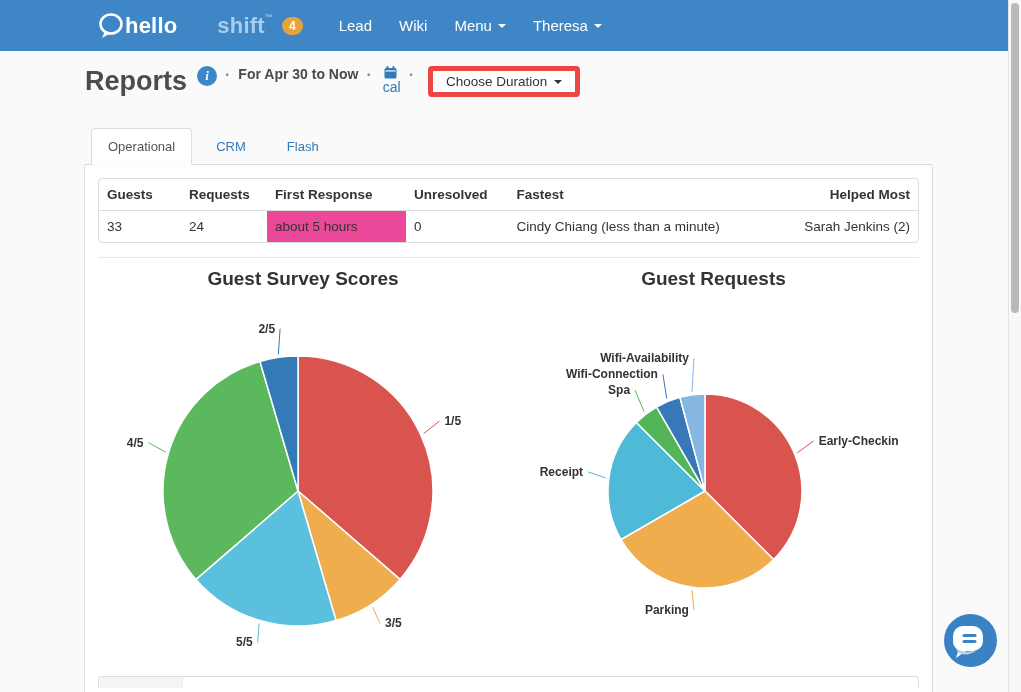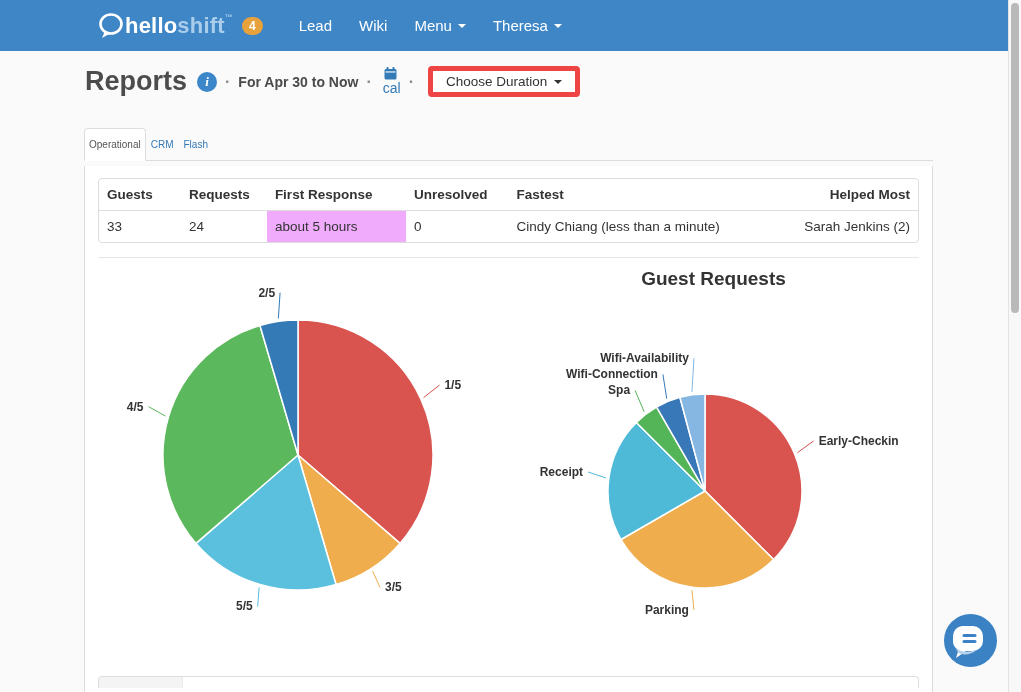--- a/index.html
+++ b/index.html
@@ -9,79 +9,79 @@
     background:#fafafa; font-family:"Liberation Sans", sans-serif; color:#333;
   }
 
   
   .header {
     position:absolute; top:0; left:0; width:1009px; height:51px;
     background:#3e86c6; display:flex; align-items:center;
   }
   .brand { margin-left:97px; display:flex; align-items:center; cursor:pointer; }
   .brand-text { font-size:22px; font-weight:bold; color:#fff; letter-spacing:.2px; }
-  .brand-shift { color:#a9cdea; font-weight:bold; }
+  .brand-shift { color:#a9cdea; font-weight:bold;margin-left:40px; }
   .brand-tm { color:#a9cdea; font-size:8px; vertical-align:top; }
   .hotel-select { margin-left:25px; color:#fff; font-size:15px; display:flex; align-items:center; cursor:pointer; }
   .caret { display:inline-block; width:0; height:0; border-top:4px dashed currentColor;
            border-left:4px solid transparent; border-right:4px solid transparent; margin-left:6px; }
   .count-badge { margin-left:9px; background:#e8a23c; color:#fff; font-size:12px; font-weight:bold;
            border-radius:10px; padding:2px 7px; line-height:14px; }
   .top-nav { display:flex; align-items:center; margin-left:36px; }
   .top-link { color:#fff; font-size:15px; text-decoration:none; margin-right:27px; display:flex; align-items:center; cursor:pointer; }
   .search-group { display:flex; align-items:center; }
   .search-input {
     width:128px; height:30px; border:1px solid #d6d6d6; border-right:none; border-radius:4px 0 0 4px;
     padding:0 9px; font-size:13px; font-family:inherit; color:#555; outline:none;
   }
   .search-btn {
     width:33px; height:30px; border:1px solid #d6d6d6; border-radius:0 4px 4px 0;
     background:#efefef; display:flex; align-items:center; justify-content:center; cursor:pointer;
   }
 
   
-  .page-head { position:absolute; top:66px; left:85px; display:flex; align-items:center; }
+  .page-head { position:absolute; top:66px; left:85px; display:flex; }
   .page-title { font-size:27px; font-weight:bold; color:#4c4c4c; margin:0 10px 0 0; }
   .info-badge { width:20px; height:20px; border-radius:50%; background:#3c87c9; color:#fff;
     font-size:13px; font-weight:bold; text-align:center; line-height:20px; cursor:pointer;
     font-family:"Liberation Serif", serif; font-style:italic; }
   .sep-dot { color:#8a8a8a; font-weight:bold; margin:0 8px; }
   .range-text { font-size:14px; font-weight:bold; color:#4a4a4a; }
   .cal-link { color:#337ab7; font-size:14px; text-decoration:none; display:flex; align-items:center; cursor:pointer;flex-direction:column; }
   .cal-link span { margin-left:3px; }
   .duration-btn {
     margin-left:6px; height:31px; background:#fff; border:5px solid #ef4444; border-radius:4px;
     font-size:13.5px; color:#333; padding:0 13px; display:flex; align-items:center; cursor:pointer;
     font-family:inherit;
   }
   .duration-btn .caret { border-top-color:#333; margin-left:7px; }
 
   
   .tabs { position:absolute; top:128px; left:84px; width:849px; display:flex; border-bottom:1px solid #ddd; }
   .tab {
-    font-size:10px; color:#337ab7; text-decoration:none; padding:10px 4px; margin-bottom:-1px;
-    border:1px solid transparent; border-radius:4px 4px 0 0; cursor:pointer;
+    font-size:13px; color:#337ab7; text-decoration:none; padding:10px 16px; margin-bottom:-1px;
+    border:1px solid transparent; border-radius:4px 4px 0 0; cursor:pointer;margin-left:7px;
   }
   .tab.active { color:#555; background:#fff; border-color:#ddd #ddd #fff; cursor:default; }
 
   
   .panel {
     position:absolute; top:166px; left:84px; width:849px; height:600px;
     background:#fff; border:1px solid #ddd; border-top:none; padding:12px 13px 0;
   }
 
   table.summary { width:100%; border-collapse:separate; border-spacing:0; border:1px solid #ddd;
     border-radius:4px; font-size:13.5px; }
   table.summary th, table.summary td { padding:8px; text-align:left; font-weight:normal; }
   table.summary th { font-weight:bold; color:#333; }
   table.summary td { border-top:1px solid #ddd; }
   .col-guests{width:10%;} .col-requests{width:10.5%;} .col-first{width:17%;}
   .col-unresolved{width:12.5%;} .col-fastest{width:34%;} .col-helped{width:16%;}
   .ta-r { text-align:right !important; }
-  .cell-danger { background:#f0abfc; }
+  .cell-danger { background:#ec4899; }
 
   .divider { border:none; border-top:1px solid #e7e7e7; margin:14px 0 0; }
 
   
   .charts { display:flex; }
   .chart-block-left { width:410px; }
   .chart-block-right { width:411px; }
   .chart-title { text-align:center; margin-top:10px; font-size:19px; font-weight:bold; color:#333; height:26px; }
   svg.pie { display:block; }
   .pie-label { font-size:12px; font-weight:bold; fill:#333; font-family:"Liberation Sans", sans-serif; }
@@ -176,20 +176,21 @@
       <td>Cindy Chiang (less than a minute)</td>
       <td class="ta-r">Sarah Jenkins (2)</td>
     </tr>
   </tbody>
     </table>
 
   <hr class="divider">
 
   <div class="charts">
     <div class="chart-block-left">
+      <div class="chart-title">Guest Survey Scores</div>
       <svg class="pie" width="410" height="372">
           <path d="M 200 197 L 200 62 A 135 135 0 0 1 302.0261925378249 285.40619908261345 Z" fill="#d9534f" stroke="#fff" stroke-width="1.5" stroke-linejoin="round"></path>
           <path d="M 200 197 L 302.0261925378249 285.40619908261345 A 135 135 0 0 1 238.033895173593 326.53155143795715 Z" fill="#f0ad4e" stroke="#fff" stroke-width="1.5" stroke-linejoin="round"></path>
           <path d="M 200 197 L 238.033895173593 326.53155143795715 A 135 135 0 0 1 97.97380746217517 285.40619908261357 Z" fill="#5bc0de" stroke="#fff" stroke-width="1.5" stroke-linejoin="round"></path>
           <path d="M 200 197 L 97.97380746217517 285.40619908261357 A 135 135 0 0 1 161.966104826407 67.46844856204285 Z" fill="#5cb85c" stroke="#fff" stroke-width="1.5" stroke-linejoin="round"></path>
           <path d="M 200 197 L 161.966104826407 67.46844856204285 A 135 135 0 0 1 199.99999999999997 62 Z" fill="#337ab7" stroke="#fff" stroke-width="1.5" stroke-linejoin="round"></path>
           <path d="M 325.5292153589235 139.67272820573967 L 341.45075125207745 127.11818290669629" stroke="#d9534f" stroke-width="1" fill="none"></path>
           <text x="346.45075125207745" y="131.1181829066963" text-anchor="start" class="pie-label">1/5</text>
           <path d="M 274.6084328088725 313.092987530703 L 282.04317161035124 329.44181878582015" stroke="#f0ad4e" stroke-width="1" fill="none"></path>
           <text x="287.04317161035124" y="333.44181878582015" text-anchor="start" class="pie-label">3/5</text>

